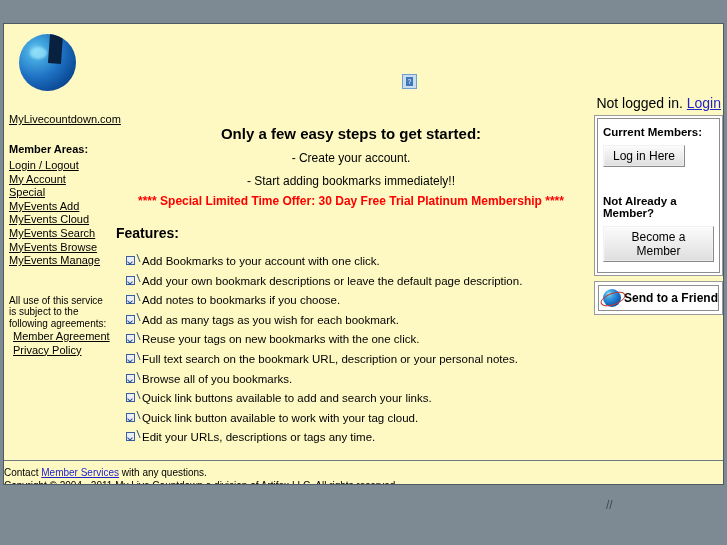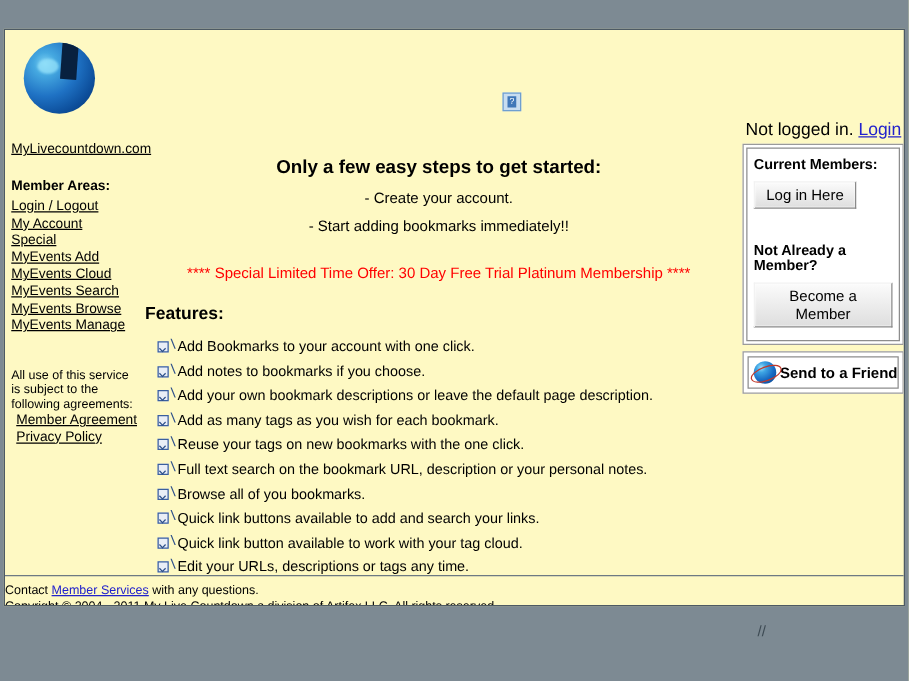--- a/index.html
+++ b/index.html
@@ -146,23 +146,23 @@
   }
   .step-line {
     text-align: center;
     font-size: 12px;
     margin-top: 9px;
     color: #000;
   }
   .special-offer {
     text-align: center;
     font-size: 12px;
-    font-weight: normal;
+    font-weight: bold;
     color: #ff0000;
-    margin-top: 23px;
+    margin-top: 6px;
   }
   .features-title {
     margin-top: 17px;
     margin-left: 4px;
     font-size: 14px;
     font-weight: bold;
   }
   .feature-list {
     list-style: none;
     margin: 11px 0 0 0;
@@ -391,22 +391,22 @@
 
       <div class="step-line">- Create your account.</div>
       <div class="step-line">- Start adding bookmarks immediately!!</div>
 
       <div class="special-offer">**** Special Limited Time Offer: 30 Day Free Trial Platinum Membership ****</div>
 
       <div class="features-title">Features:</div>
 
       <ul class="feature-list">
         <li><span class="chk"></span><span>Add Bookmarks to your account with one click.</span></li>
+        <li><span class="chk"></span><span>Add your own bookmark descriptions or leave the default page description.</span></li>
         <li><span class="chk"></span><span>Add notes to bookmarks if you choose.</span></li>
-        <li><span class="chk"></span><span>Add your own bookmark descriptions or leave the default page description.</span></li>
         <li><span class="chk"></span><span>Add as many tags as you wish for each bookmark.</span></li>
         <li><span class="chk"></span><span>Reuse your tags on new bookmarks with the one click.</span></li>
         <li><span class="chk"></span><span>Full text search on the bookmark URL, description or your personal notes.</span></li>
         <li><span class="chk"></span><span>Browse all of you bookmarks.</span></li>
         <li><span class="chk"></span><span>Quick link buttons available to add and search your links.</span></li>
         <li><span class="chk"></span><span>Quick link button available to work with your tag cloud.</span></li>
         <li><span class="chk"></span><span>Edit your URLs, descriptions or tags any time.</span></li>
       </ul>
     </div>
 

